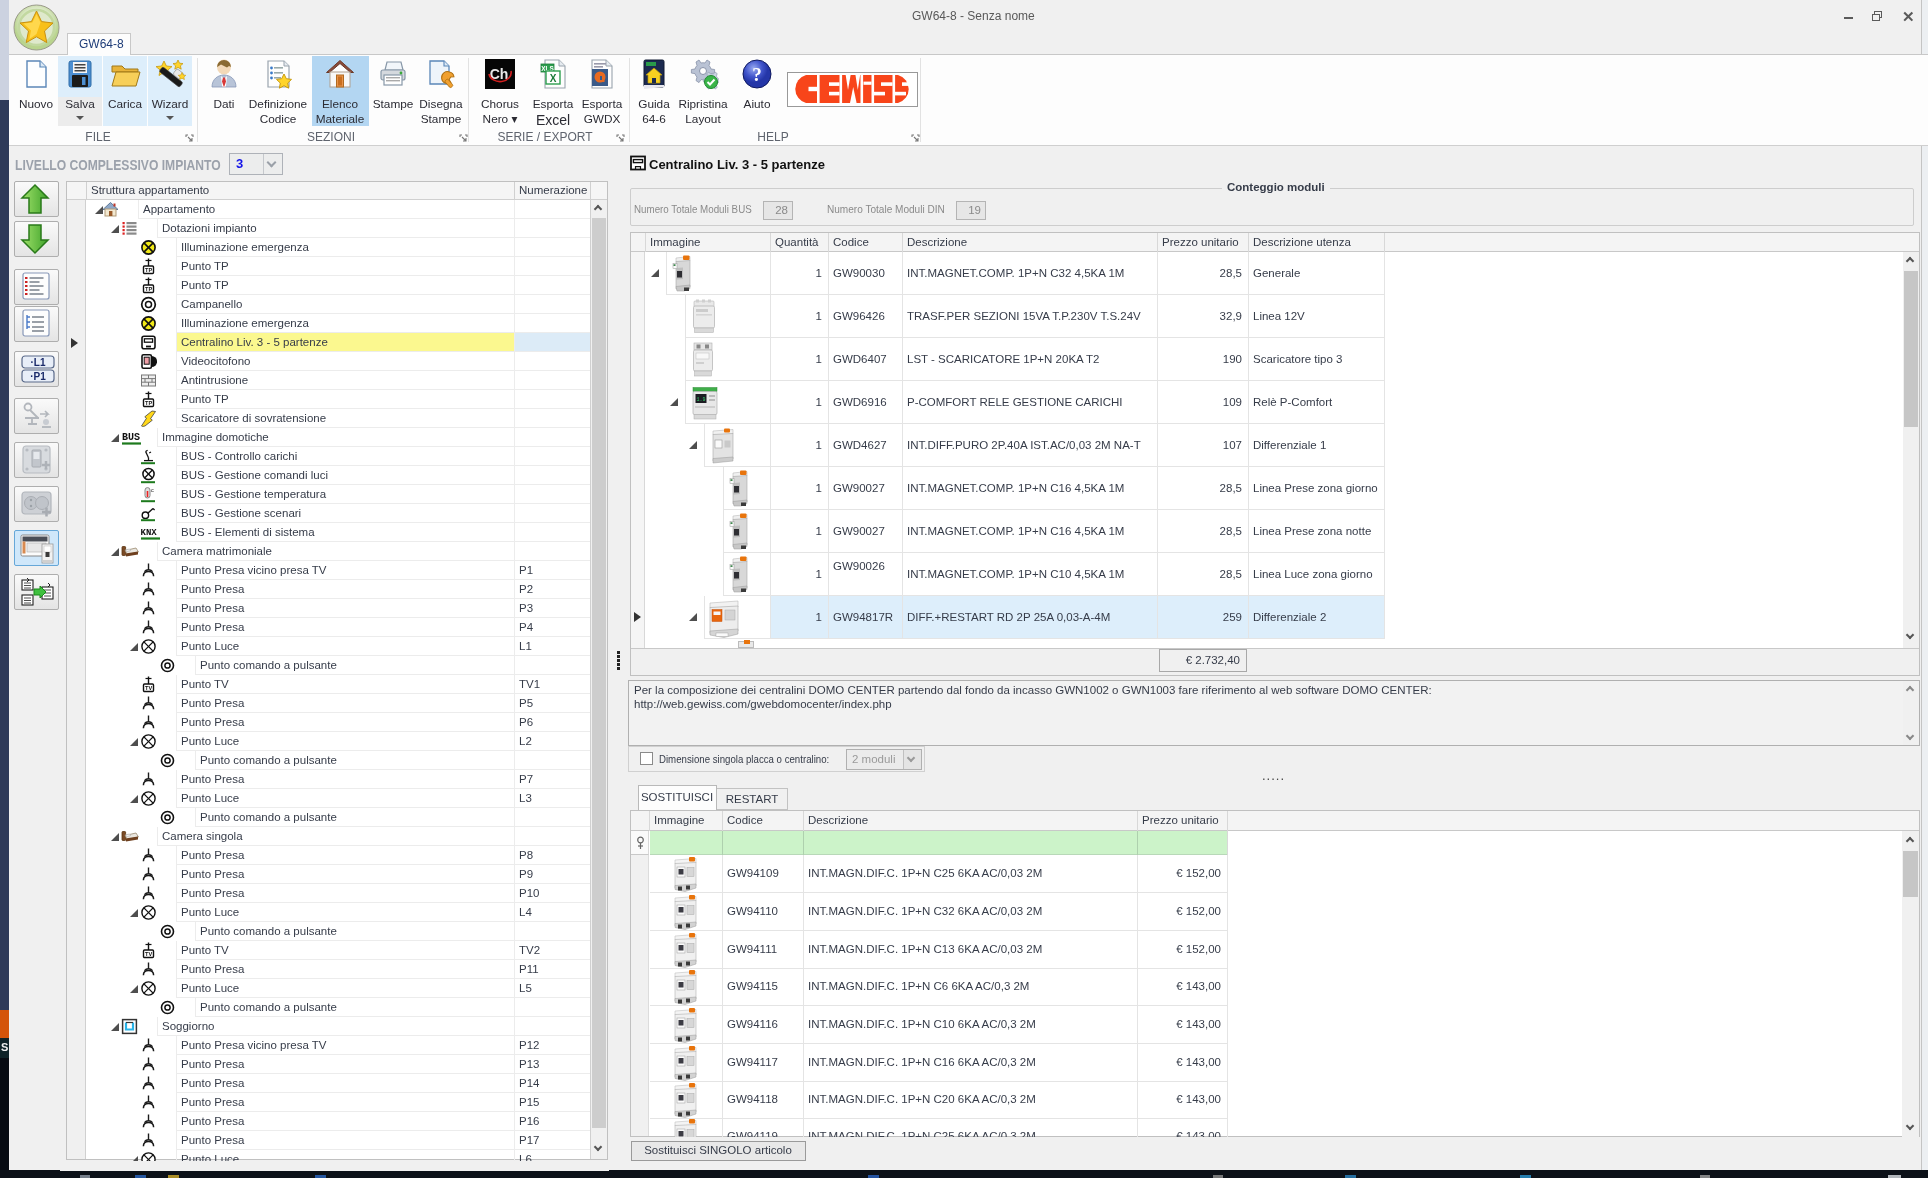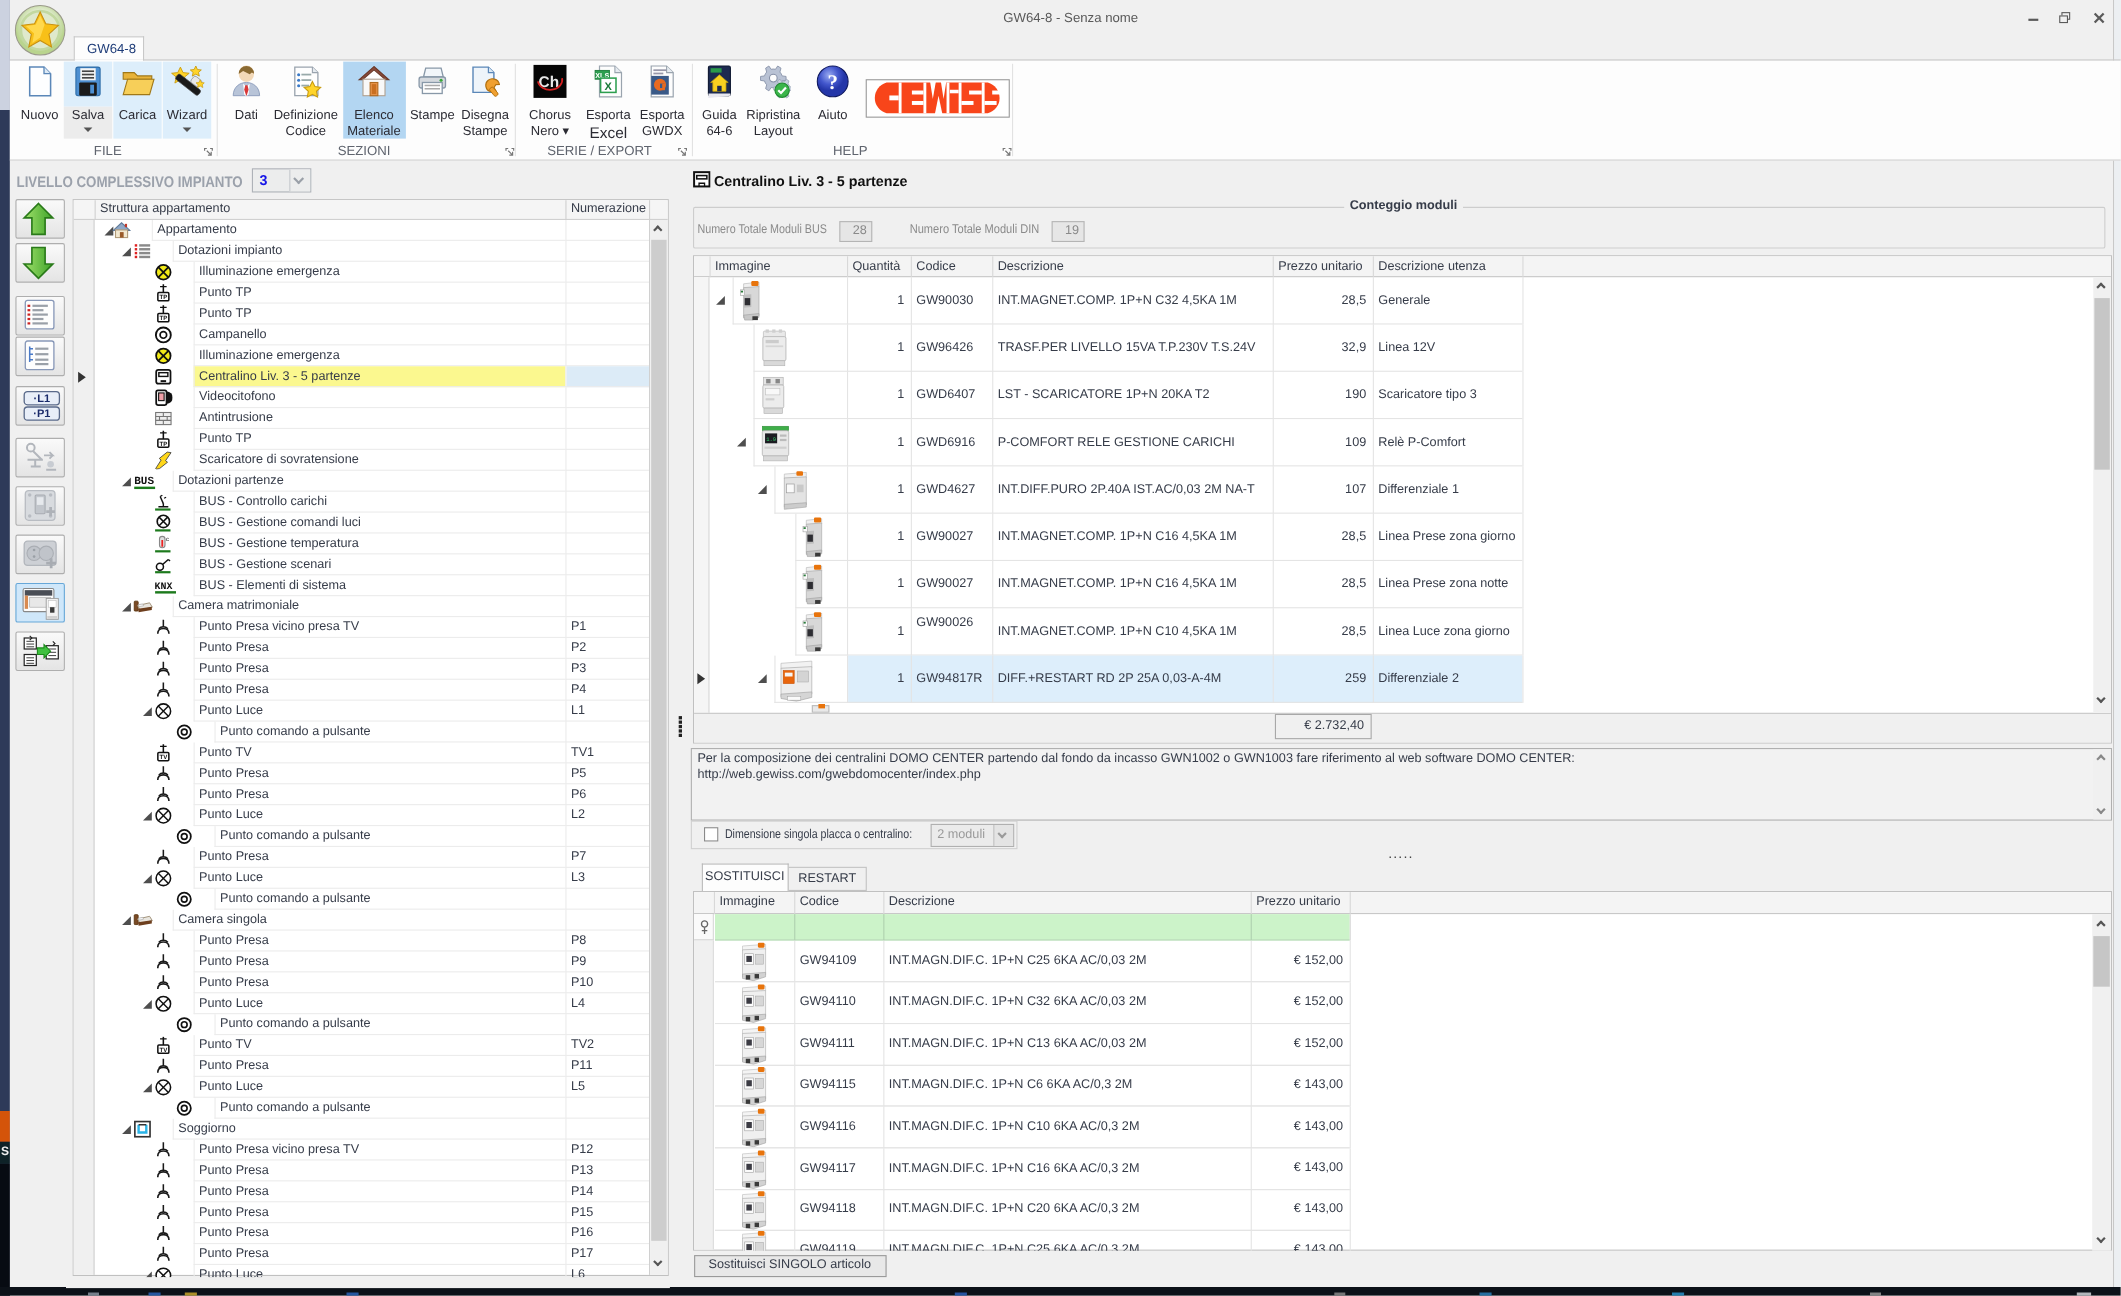--- a/index.html
+++ b/index.html
@@ -481,21 +481,21 @@
     </svg></div>
 <div class="tx" style="left:181px;top:412px;color:#363c49">Scaricatore di sovratensione</div>
 <div class="a" style="left:157px;top:446px;width:433px;height:1px;background:#ececec"></div>
 <div class="a" style="left:157px;top:428px;width:1px;height:19px;background:#ececec"></div>
 <div class="a" style="left:514px;top:428px;width:1px;height:19px;background:#ececec"></div>
 <div class="exp" style="left:111px;top:434px"></div>
 <div class="a" style="left:121px;top:429px;width:22px;height:17px;overflow:hidden"><svg width="22" height="17" viewBox="0 0 22 17">
       <text x="1" y="11" font-family="Liberation Mono,monospace" font-size="10" font-weight="bold" fill="#111">BUS</text>
       <rect x="1" y="13.4" width="19" height="2.2" fill="#1d7a1d"></rect>
     </svg></div>
-<div class="tx" style="left:162px;top:431px;color:#363c49">Dotazioni partenze</div>
+<div class="tx" style="left:162px;top:431px;color:#363c49">Immagine domotiche</div>
 <div class="a" style="left:176px;top:465px;width:414px;height:1px;background:#ececec"></div>
 <div class="a" style="left:176px;top:447px;width:1px;height:19px;background:#ececec"></div>
 <div class="a" style="left:514px;top:447px;width:1px;height:19px;background:#ececec"></div>
 <div class="a" style="left:140px;top:448px;width:17px;height:17px;overflow:hidden"><svg width="17" height="17" viewBox="0 0 17 17">
       <line x1="4" y1="12.6" x2="13" y2="12.6" stroke="#111" stroke-width="1.3"></line>
       <line x1="8.5" y1="12.6" x2="8.5" y2="9.5" stroke="#111" stroke-width="1.3"></line>
       <line x1="8.5" y1="9.8" x2="5.6" y2="3.4" stroke="#111" stroke-width="1.3"></line>
       <line x1="5.6" y1="3.4" x2="7.6" y2="2.2" stroke="#111" stroke-width="1.2"></line>
       <line x1="9.2" y1="5" x2="11" y2="4" stroke="#111" stroke-width="1.1"></line>
       <rect x="1" y="14.2" width="14" height="2" fill="#1d7a1d"></rect>
@@ -948,21 +948,21 @@
     <rect x="5" y="1.5" width="3" height="3" fill="#cfcfcf"></rect>
     <rect x="11" y="1.5" width="3" height="3" fill="#cfcfcf"></rect>
     <rect x="17" y="1.5" width="3" height="3" fill="#cfcfcf"></rect>
     <rect x="2.5" y="8" width="21" height="22" rx="1.5" fill="#ececec" stroke="#b0b0b0" stroke-width="0.7"></rect>
     <rect x="5" y="11" width="12" height="3" fill="#cccccc"></rect>
     <rect x="5" y="16" width="16" height="1.6" fill="#d5d5d5"></rect>
     <rect x="3.5" y="30" width="19" height="4.5" fill="#d9d9d9" stroke="#adadad" stroke-width="0.5"></rect>
   </svg>
 <div class="tx" style="left:822px;top:310px;transform:translateX(-100%);color:#363c49">1</div>
 <div class="tx" style="left:833px;top:310px;color:#363c49">GW96426</div>
-<div class="tx" style="left:907px;top:310px;color:#363c49">TRASF.PER LIVELLO 15VA T.P.230V T.S.24V</div>
+<div class="tx" style="left:907px;top:310px;color:#363c49">TRASF.PER SEZIONI 15VA T.P.230V T.S.24V</div>
 <div class="tx" style="left:1242px;top:310px;transform:translateX(-100%);color:#363c49">32,9</div>
 <div class="tx" style="left:1253px;top:310px;color:#363c49">Linea 12V</div>
 <div class="a" style="left:685px;top:380px;width:699px;height:1px;background:#e4e4e4"></div>
 <div class="a" style="left:685px;top:338px;width:1px;height:43px;background:#e4e4e4"></div>
 <div class="a" style="left:770px;top:338px;width:1px;height:43px;background:#e4e4e4"></div>
 <div class="a" style="left:828px;top:338px;width:1px;height:43px;background:#e4e4e4"></div>
 <div class="a" style="left:902px;top:338px;width:1px;height:43px;background:#e4e4e4"></div>
 <div class="a" style="left:1157px;top:338px;width:1px;height:43px;background:#e4e4e4"></div>
 <div class="a" style="left:1248px;top:338px;width:1px;height:43px;background:#e4e4e4"></div>
 <div class="a" style="left:1384px;top:338px;width:1px;height:43px;background:#e4e4e4"></div>

